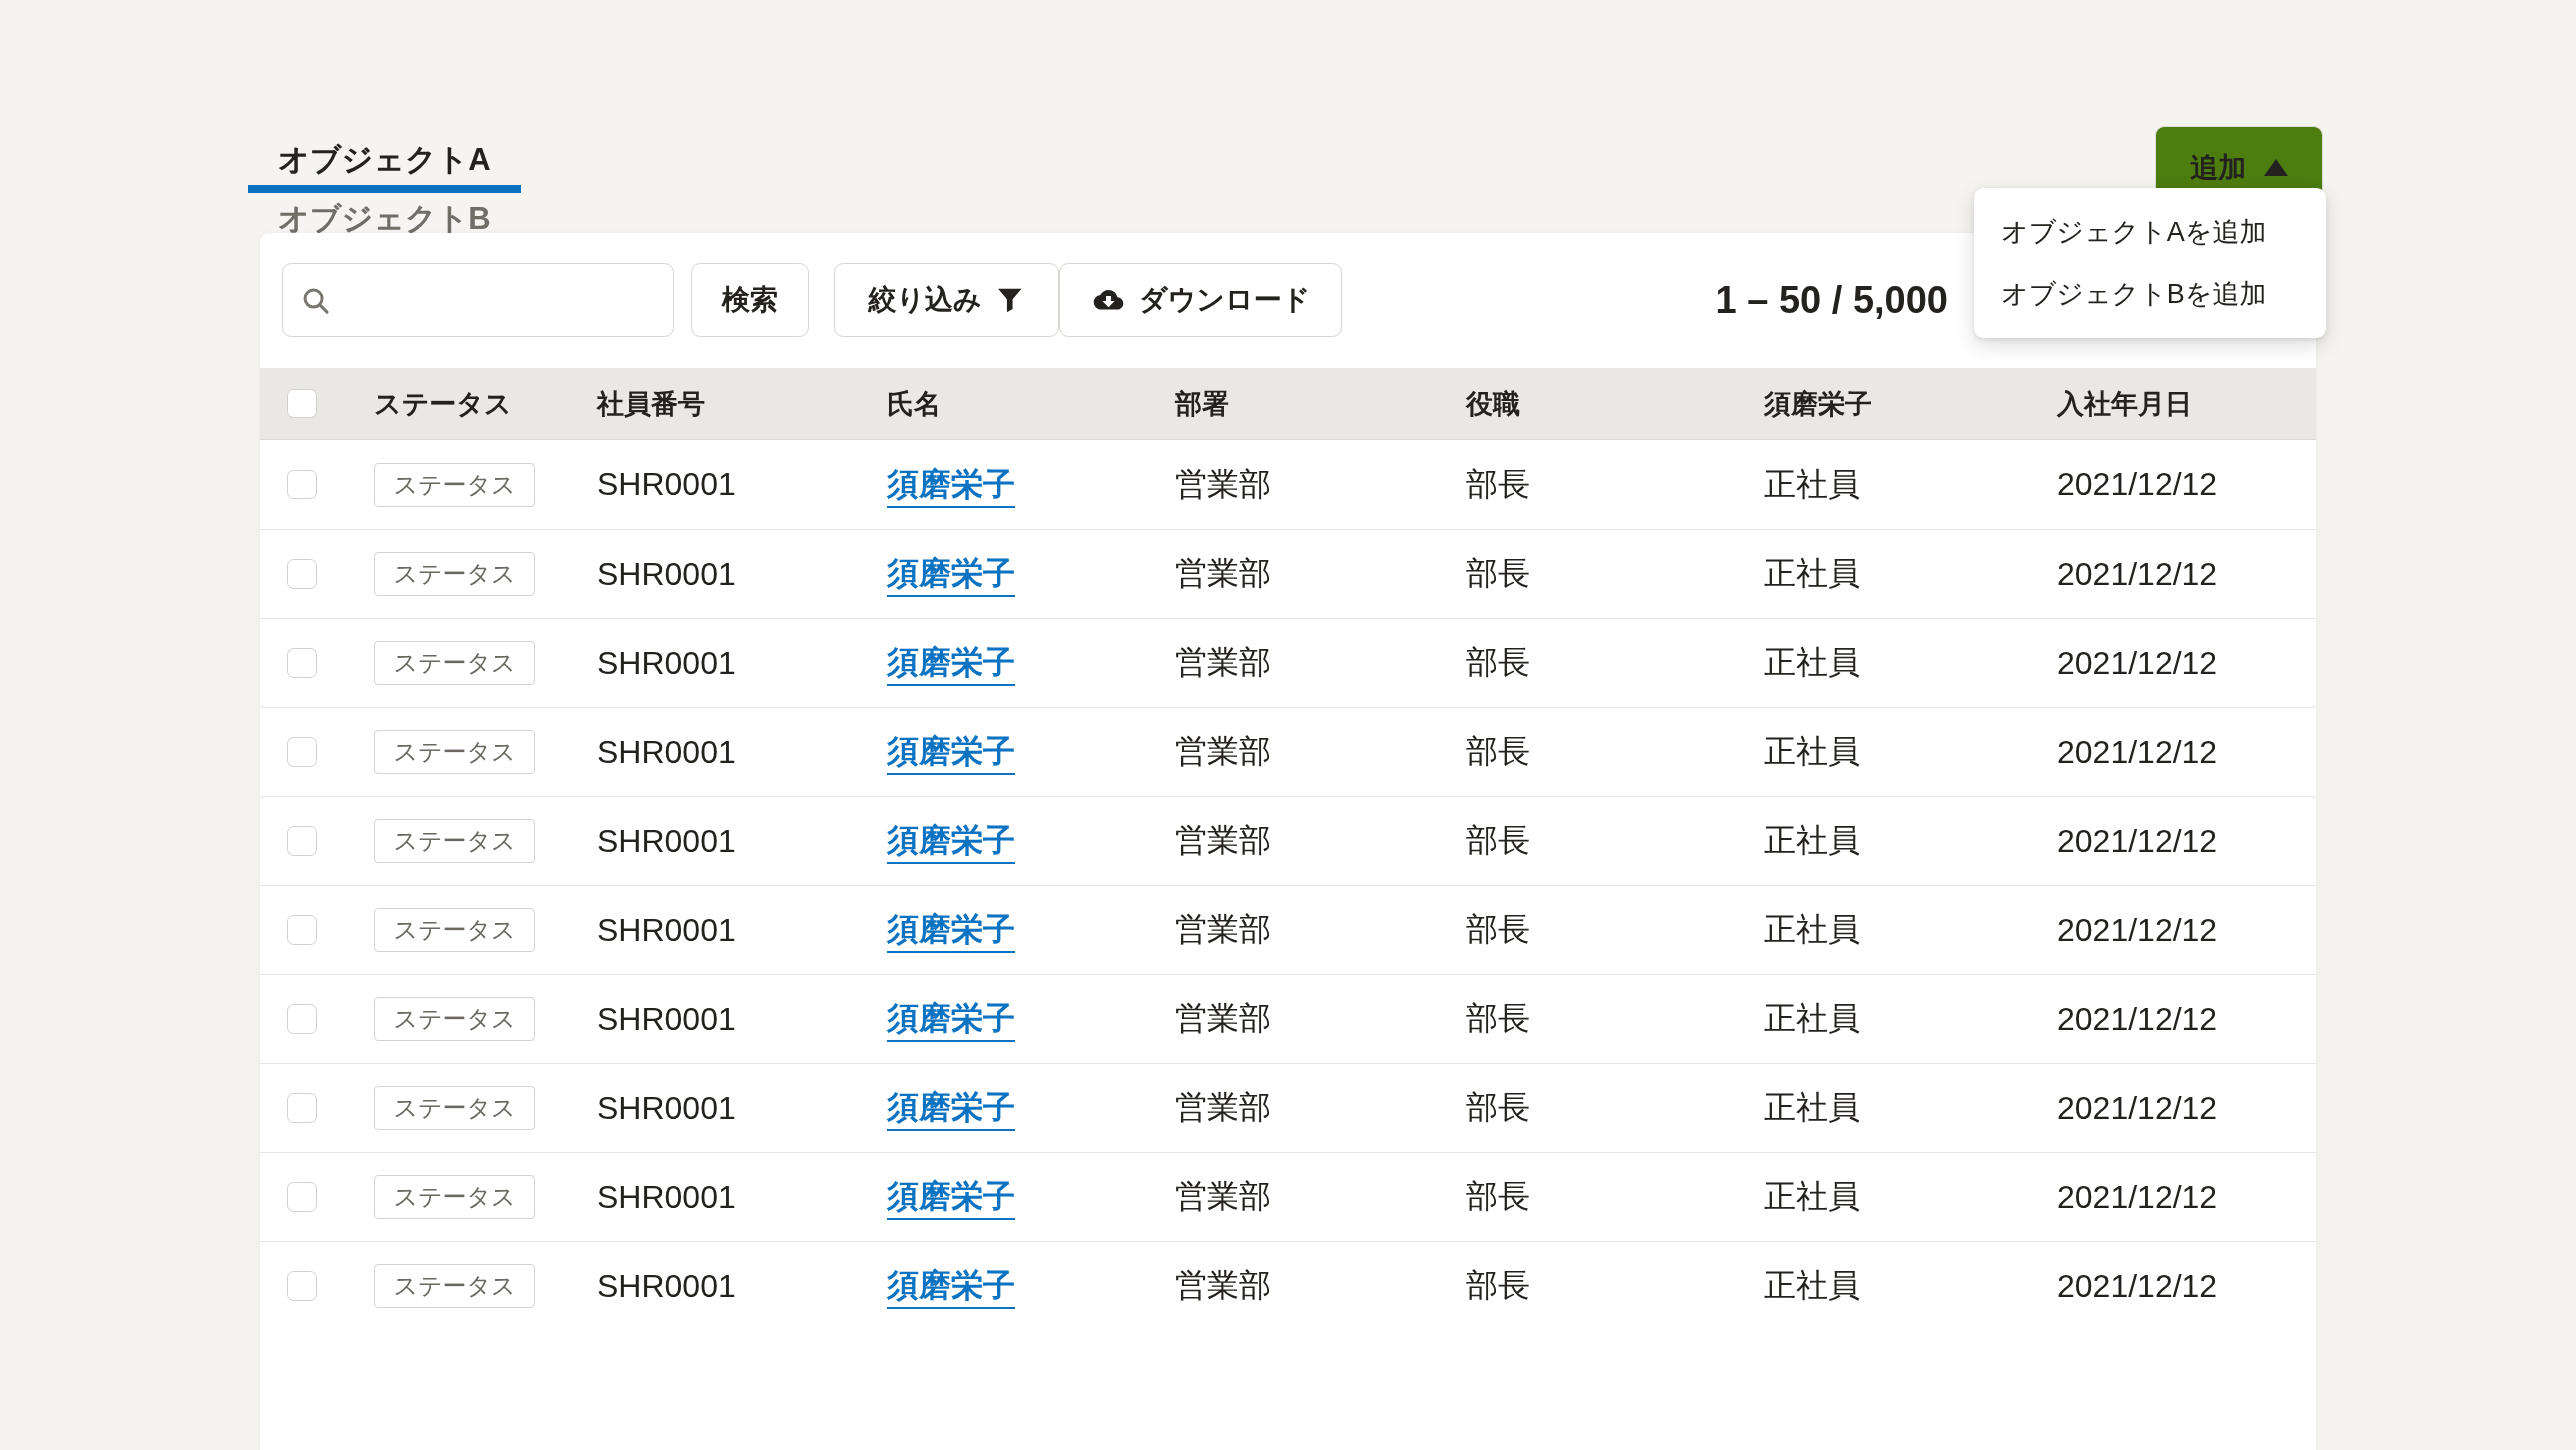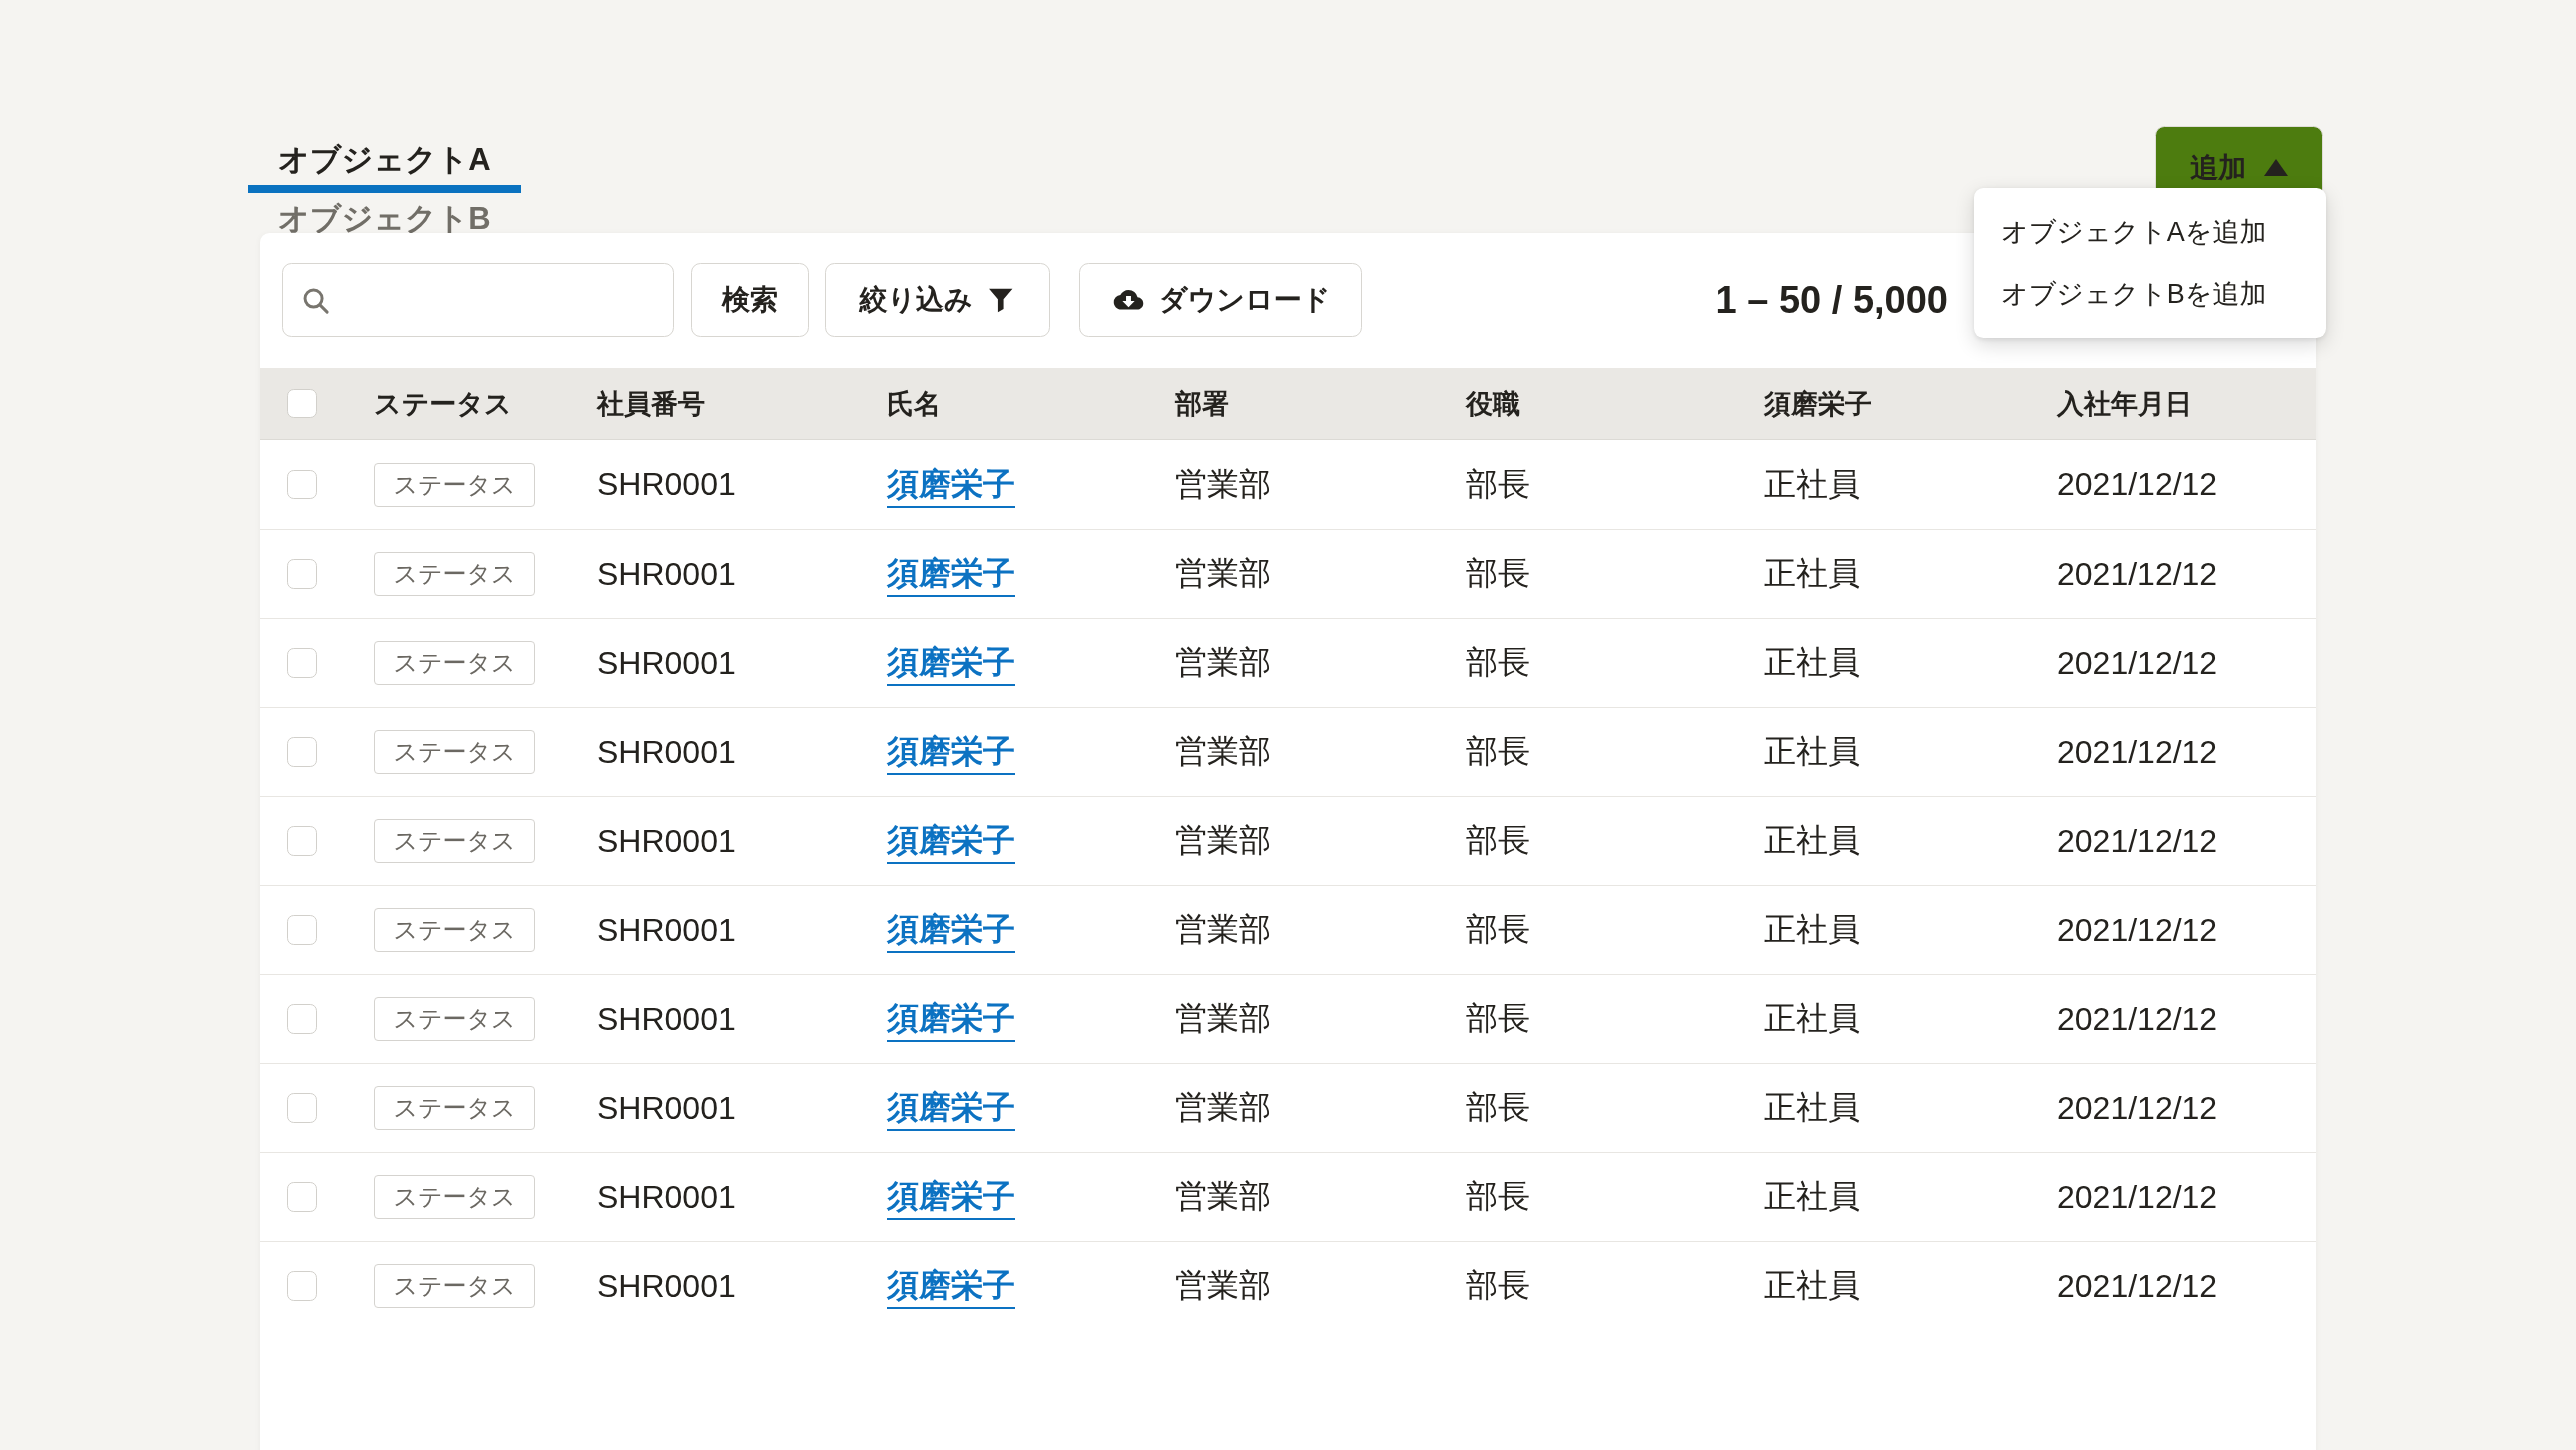--- a/index.html
+++ b/index.html
@@ -66,22 +66,22 @@
   .search-box input {
     border: none; outline: none; flex: 1; font-size: 29.5px;
     font-family: inherit; color: #24221e; background: transparent; min-width: 0;
   }
   .btn {
     height: 74px; background: #fff; border: 1.3px solid #d8d6d1;
     border-radius: 9.4px; display: flex; align-items: center; justify-content: center;
     gap: 13.4px; font-size: 28px; font-weight: bold; color: #24221e; cursor: pointer;
   }
   .btn-search   { width: 118px; margin-left: 17px; }
-  .btn-filter   { width: 225px; margin-left: 16px; }
-  .btn-download { width: 283px; margin-left: 29px; }
+  .btn-filter   { width: 225px; margin-left: 25px; }
+  .btn-download { width: 283px; }
   .range {
     margin-left: auto; margin-right: 368px;
     font-size: 38px; font-weight: bold; color: #24221e; white-space: nowrap;
   }
 
   
   .table { position: absolute; left: 0; right: 0; top: 135px; }
   .tr {
     display: grid;
     grid-template-columns: 27px 87px 223px 290px 288px 291px 298px 293px 259px;

